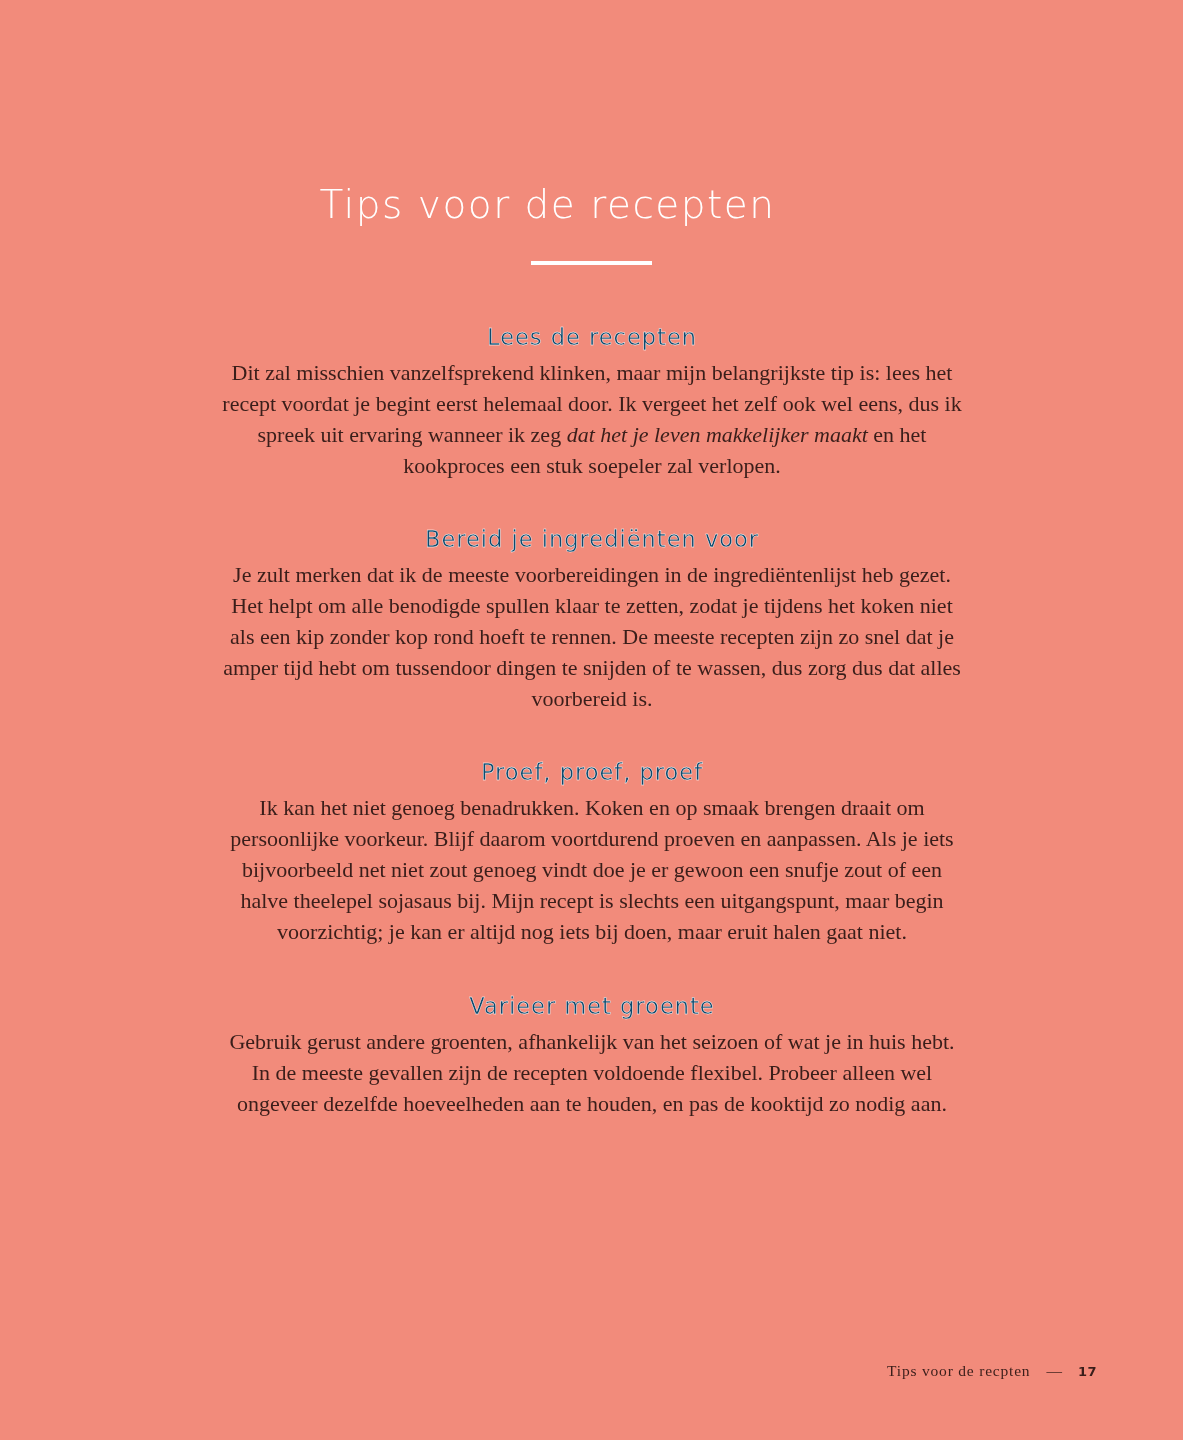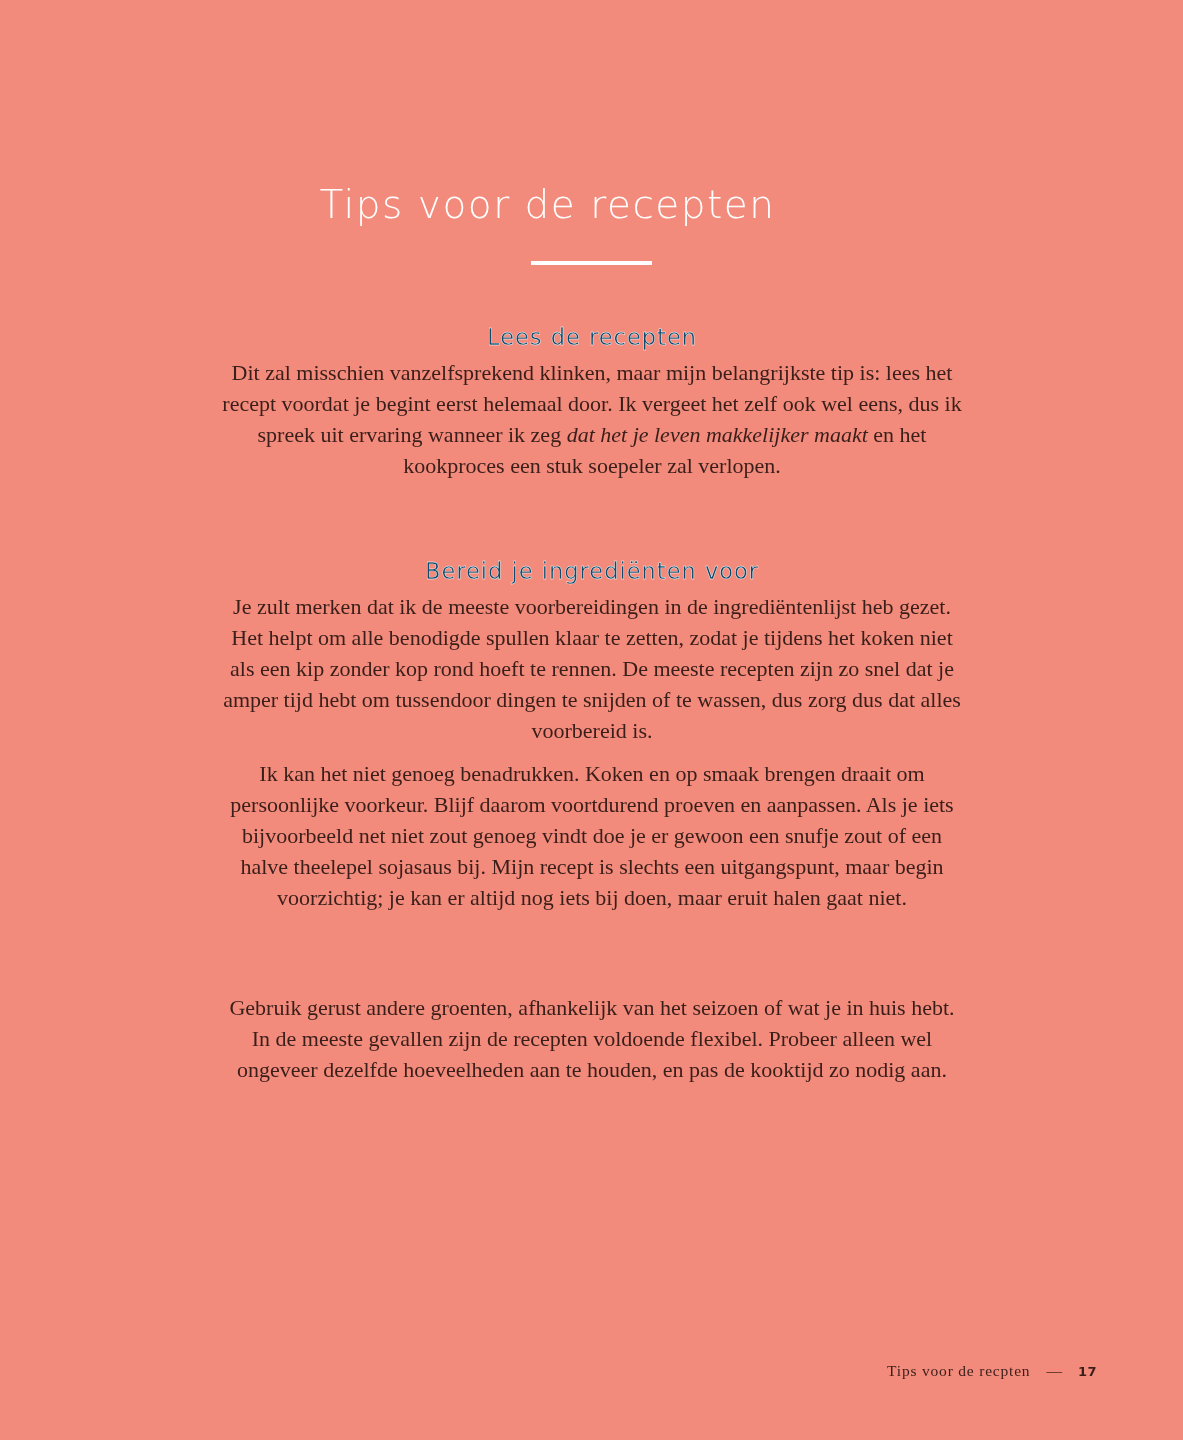--- a/index.html
+++ b/index.html
@@ -61,21 +61,21 @@
       margin: 3px 0 0 0;
       color: #3a1e1a;
       font-family: Liberation Serif, serif;
       font-size: 22px;
       line-height: 31px;
     }
     .section p em {
       font-style: italic;
     }
     .s1 { top: 320px; }
-    .s2 { top: 522px; margin-top: 32px; }
+    .s2 { top: 522px; }
     .s3 { top: 755px; }
     .s4 { top: 989px; }
     .footer {
       position: absolute;
       top: 1362px;
       right: 86px;
       color: #3a1e1a;
       font-family: "Liberation Serif", serif;
       font-size: 15.5px;
       letter-spacing: 0.8px;
@@ -103,24 +103,26 @@
     <h2>Lees de recepten</h2>
     <p><span>Dit zal misschien vanzelfsprekend klinken, maar mijn belangrijkste tip is: lees het recept voordat je begint eerst helemaal door. Ik vergeet het zelf ook wel eens, dus ik spreek uit ervaring wanneer ik zeg </span><em>dat het je leven makkelijker maakt</em><span> en het kookproces een stuk soepeler zal verlopen.</span></p>
   </div>
 
   <div class="section s2">
     <h2>Bereid je ingrediënten voor</h2>
     <p>Je zult merken dat ik de meeste voorbereidingen in de ingrediëntenlijst heb gezet. Het helpt om alle benodigde spullen klaar te zetten, zodat je tijdens het koken niet als een kip zonder kop rond hoeft te rennen. De meeste recepten zijn zo snel dat je amper tijd hebt om tussendoor dingen te snijden of te wassen, dus zorg dus dat alles voorbereid is.</p>
   </div>
 
   <div class="section s3">
+    <h2>Proef, proef, proef</h2>
     <p>Ik kan het niet genoeg benadrukken. Koken en op smaak brengen draait om persoonlijke voorkeur. Blijf daarom voortdurend proeven en aanpassen. Als je iets bijvoorbeeld net niet zout genoeg vindt doe je er gewoon een snufje zout of een halve theelepel sojasaus bij. Mijn recept is slechts een uitgangspunt, maar begin voorzichtig; je kan er altijd nog iets bij doen, maar eruit halen gaat niet.</p>
   </div>
 
   <div class="section s4">
+    <h2>Varieer met groente</h2>
     <p>Gebruik gerust andere groenten, afhankelijk van het seizoen of wat je in huis hebt. In de meeste gevallen zijn de recepten voldoende flexibel. Probeer alleen wel ongeveer dezelfde hoeveelheden aan te houden, en pas de kooktijd zo nodig aan.</p>
   </div>
 
   <div class="footer">
     <span>Tips voor de recpten</span>
     <span class="dash">—</span>
     <span class="page-num">17</span>
   </div>
 
 </div>

